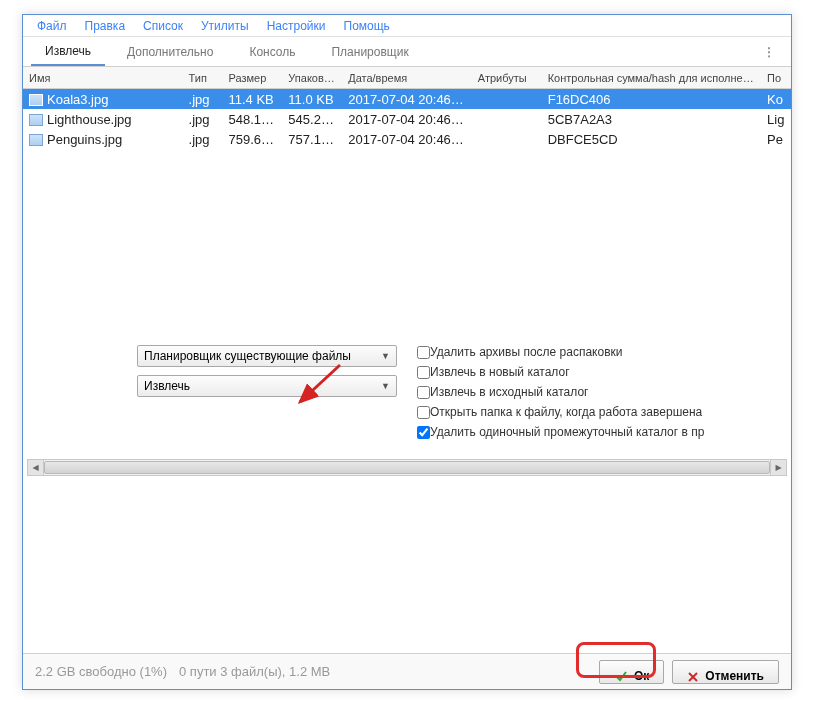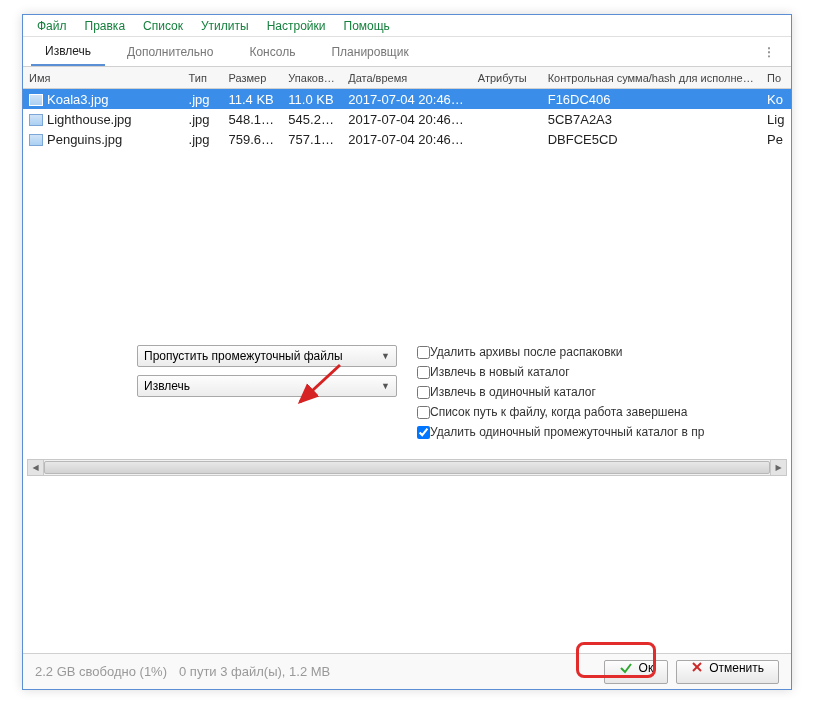--- a/index.html
+++ b/index.html
@@ -5,21 +5,21 @@
 * { box-sizing: border-box; margin: 0; padding: 0; }
 body { font-family: "Segoe UI", Tahoma, sans-serif; font-size: 12px; background: #fff; width: 814px; height: 702px; position: relative; overflow: hidden; }
 .window { position: absolute; left: 22px; top: 14px; width: 770px; height: 676px; border: 1px solid #5a8fd6; background: #fff; box-shadow: 0 0 10px rgba(0,0,0,0.15); }
 .titlebar { height: 28px; background: linear-gradient(#f5f9fe,#dceaf9); display: flex; align-items: center; padding: 0 4px 0 6px; border-bottom: 1px solid #c6d7e9; }
 .titlebar .icon { width: 16px; height: 16px; margin-right: 6px; }
 .titlebar .title { flex: 1; font-size: 12px; color: #222; }
 .winbtns { display: flex; gap: 2px; }
 .winbtn { width: 28px; height: 18px; border: 1px solid #9fb9d6; background: linear-gradient(#e9f2fb,#d2e5f6); border-radius: 2px; display: flex; align-items: center; justify-content: center; }
 .winbtn.close { background: linear-gradient(#f29c8f,#d64531); border-color: #b23a2a; color: #fff; }
 .menubar { height: 22px; padding: 0 6px; display: flex; align-items: center; gap: 2px; border-bottom: 1px solid #e0e0e0; }
-.menuitem { padding: 2px 8px; color: #15803d; }
+.menuitem { padding: 2px 8px; color: #3b82f6; }
 .tabbar { height: 30px; display: flex; align-items: center; padding: 0 8px; border-bottom: 1px solid #d0d0d0; gap: 8px; }
 .tab { padding: 6px 14px; color: #777; }
 .tab.active { border-bottom: 2px solid #5a8fd6; color: #222; }
 .tabbar .overflow { margin-left: auto; padding: 0 8px; color: #888; font-weight: bold; }
 .headerrow { height: 22px; display: flex; align-items: center; border-bottom: 1px solid #d0d0d0; background: #f7f7f7; font-size: 11px; color: #444; }
 .headerrow > div, .row > div { padding: 0 6px; overflow: hidden; white-space: nowrap; text-overflow: ellipsis; }
 .col-name { width: 160px; }
 .col-type { width: 40px; }
 .col-size { width: 60px; text-align: left; }
 .col-packed { width: 60px; text-align: left; }
@@ -47,21 +47,21 @@
 .chk { display: flex; align-items: center; gap: 0; color: #333; font-size: 12px; }
 .chk input { width: 13px; height: 13px; }
 .hscroll { height: 17px; margin: 10px 4px 0; border: 1px solid #c8c8c8; background: #f1f1f1; position: relative; }
 .hscroll .thumb { position: absolute; left: 16px; right: 16px; top: 1px; bottom: 1px; background: linear-gradient(#e8e8e8,#d2d2d2); border: 1px solid #b8b8b8; border-radius: 2px; }
 .hscroll .arrowb { position: absolute; top: 0; bottom: 0; width: 16px; background: #e4e4e4; display: flex; align-items: center; justify-content: center; font-size: 8px; color: #666; }
 .hscroll .arrowb.l { left: 0; border-right: 1px solid #c8c8c8; }
 .hscroll .arrowb.r { right: 0; border-left: 1px solid #c8c8c8; }
 .statusbar { position: absolute; bottom: 0; left: 0; right: 0; height: 36px; border-top: 1px solid #d0d0d0; display: flex; align-items: center; padding: 0 12px; background: #f9f9f9; }
 .statusbar .stext { color: #999; font-size: 13px; }
 .statusbar .btns { margin-left: auto; display: flex; gap: 8px; align-items: center; }
-.dlgbtn { height: 24px; padding: 0 14px; border: 1px solid #a8a8a8; background: linear-gradient(#fdfdfd,#e8e8e8); border-radius: 2px; display: flex; align-items: flex-start; gap: 6px; font-size: 12px; }
+.dlgbtn { height: 24px; padding: 0 14px; border: 1px solid #a8a8a8; background: linear-gradient(#fdfdfd,#e8e8e8); border-radius: 2px; display: flex; align-items: flex-end; gap: 6px; font-size: 12px; font-weight: bold; }
 .okhighlight { position: absolute; border: 3px solid #e22b2b; border-radius: 8px; pointer-events: none; }
 .arrow-anno { position: absolute; pointer-events: none; }
 svg { display: block; }
 </style>
 </head>
 <body>
 
 <div class="window">
 
   <div class="menubar">
@@ -123,44 +123,44 @@
       <div class="col-hash">DBFCE5CD</div>
       <div class="col-ext">Pe</div>
     </div>
   </div>
 
   <div class="bottompanel">
 
     <div class="optsplit">
       <div class="leftops">
         <div class="combo">
-          <span>Пропустить промежуточный файлы</span>
+          <span>Планировщик существующие файлы</span>
             <span class="arrow">▼</span>
         </div>
         <div class="combo">
           <span>Извлечь</span>
             <span class="arrow">▼</span>
         </div>
       </div>
       <div class="checks">
         <label class="chk">
             <input type="checkbox" style="">
             <span>Удалить архивы после распаковки</span>
           </label>
         <label class="chk">
             <input type="checkbox" style="">
             <span>Извлечь в новый каталог</span>
           </label>
         <label class="chk">
             <input type="checkbox" style="">
-            <span>Извлечь в одиночный каталог</span>
-          </label>
-        <label class="chk">
-            <input type="checkbox" style="">
-            <span>Список путь к файлу, когда работа завершена</span>
+            <span>Извлечь в исходный каталог</span>
+          </label>
+        <label class="chk">
+            <input type="checkbox" style="">
+            <span>Открыть папка к файлу, когда работа завершена</span>
           </label>
         <label class="chk">
             <input type="checkbox" checked="" style="">
             <span>Удалить одиночный промежуточный каталог в пр</span>
           </label>
       </div>
     </div>
   </div>
 
   <div class="hscroll">

